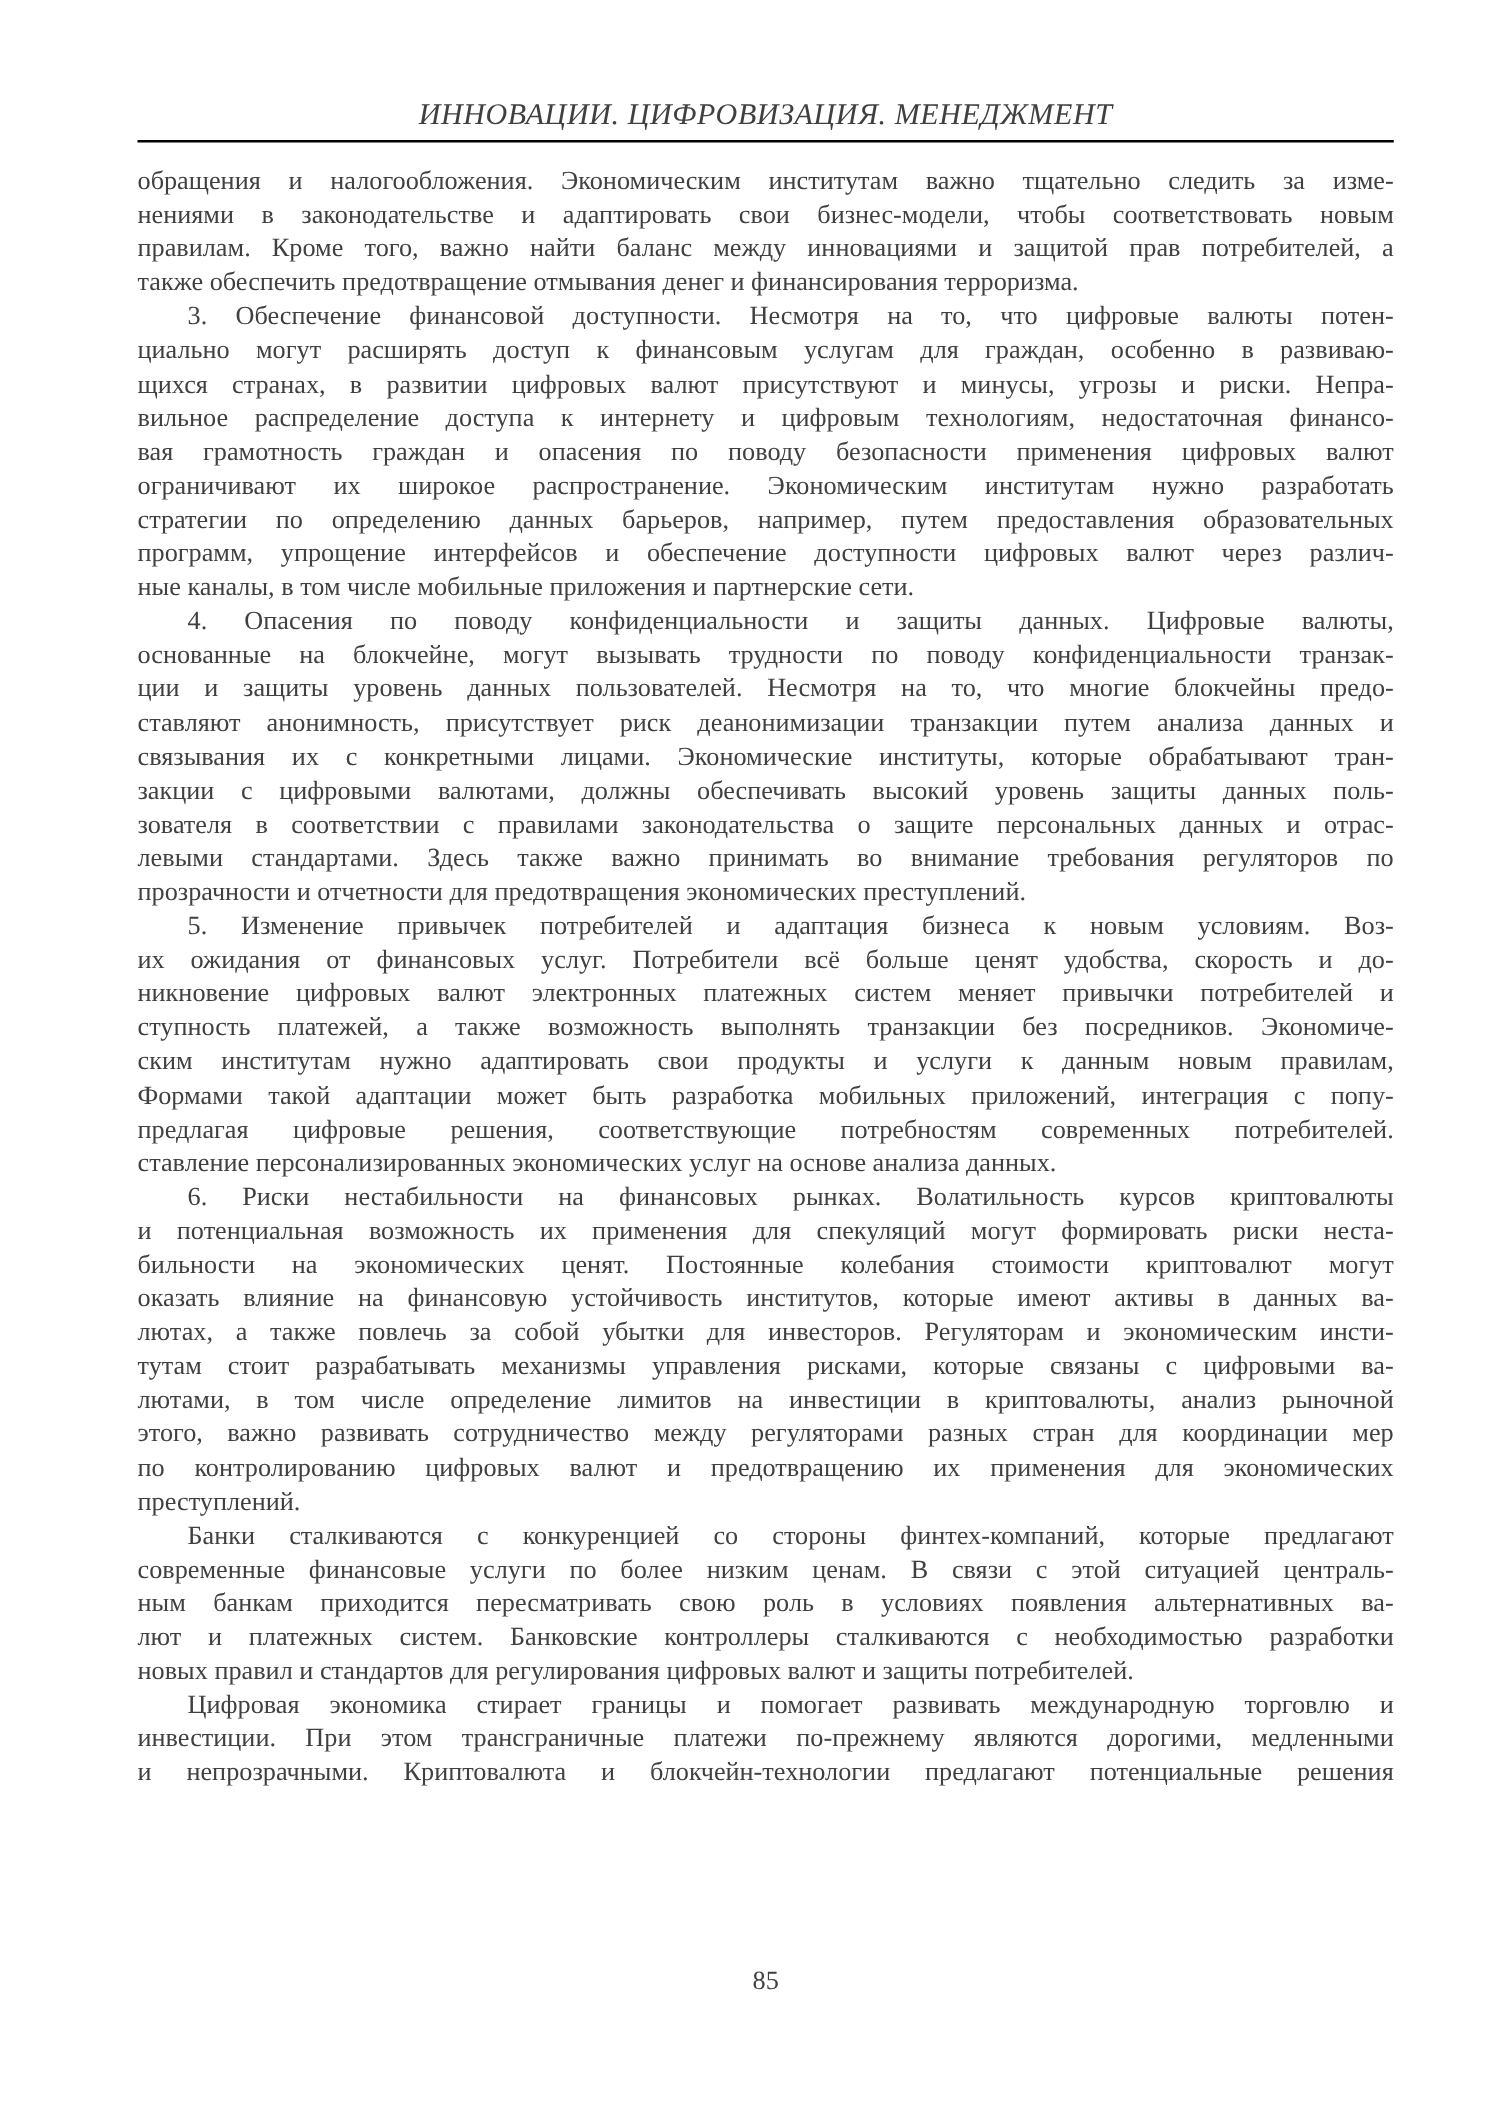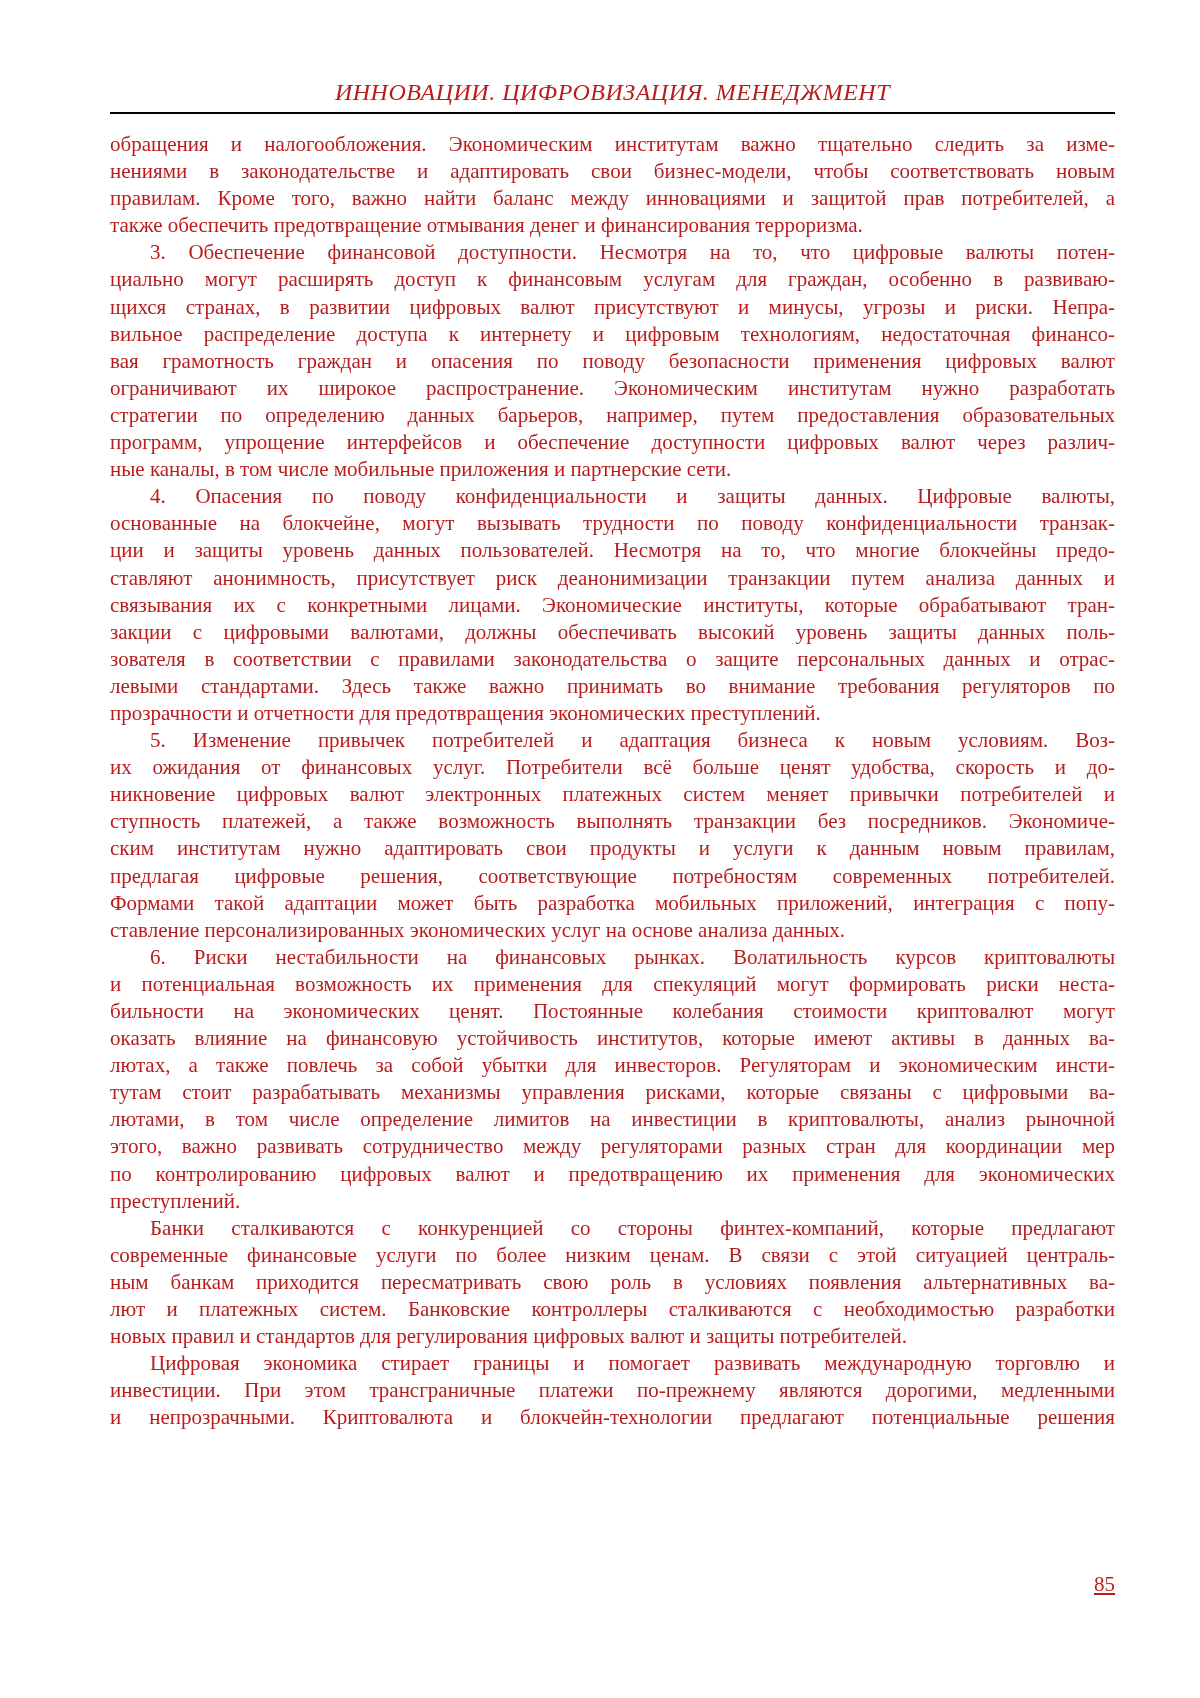--- a/index.html
+++ b/index.html
@@ -2,21 +2,21 @@
 <html lang="ru"><head>
 <meta charset="utf-8">
 <style>
   * { margin: 0; padding: 0; box-sizing: border-box; }
   html, body { background: #ffffff; }
   .page {
     position: relative;
     width: 1200px;
     height: 1698px;
     background: #ffffff;
-    color: #b91c1c;
+    color: #404040;
     font-family: "Liberation Serif", "DejaVu Serif", serif;
     overflow: hidden;
   }
   .running-header {
     position: absolute;
     top: 79px;
     left: 110px;
     width: 1005px;
     text-align: center;
     font-style: italic;
@@ -45,23 +45,22 @@
     text-align-last: justify;
   }
   .pline.endline { text-align-last: left; }
   .pline.indent { text-indent: 40px; }
   .bold { font-weight: normal; }
   .page-number {
     position: absolute;
     top: 1572px;
     left: 110px;
     width: 1005px;
-    text-align: right;
+    text-align: center;
     font-size: 21px;
-    text-decoration: underline;
   }
 </style>
 </head>
 <body>
 
 <div class="page">
   <div class="running-header">ИННОВАЦИИ. ЦИФРОВИЗАЦИЯ. МЕНЕДЖМЕНТ</div>
   <hr class="header-rule">
   <div class="text-body">
       <div class="paragraph">
@@ -91,22 +90,22 @@
         <div class="pline">зователя в соответствии с правилами законодательства о защите персональных данных и отрас-</div>
         <div class="pline">левыми стандартами. Здесь также важно принимать во внимание требования регуляторов по</div>
         <div class="pline endline">прозрачности и отчетности для предотвращения экономических преступлений.</div>
       </div>
       <div class="paragraph">
         <div class="pline indent"><span class="bold">5. Изменение привычек потребителей и адаптация бизнеса к новым условиям.</span> Воз-</div>
         <div class="pline">их ожидания от финансовых услуг. Потребители всё больше ценят удобства, скорость и до-</div>
         <div class="pline">никновение цифровых валют электронных платежных систем меняет привычки потребителей и</div>
         <div class="pline">ступность платежей, а также возможность выполнять транзакции без посредников. Экономиче-</div>
         <div class="pline">ским институтам нужно адаптировать свои продукты и услуги к данным новым правилам,</div>
+        <div class="pline">Формами такой адаптации может быть разработка мобильных приложений, интеграция с попу-</div>
         <div class="pline">предлагая цифровые решения, соответствующие потребностям современных потребителей.</div>
-        <div class="pline">Формами такой адаптации может быть разработка мобильных приложений, интеграция с попу-</div>
         <div class="pline endline">ставление персонализированных экономических услуг на основе анализа данных.</div>
       </div>
       <div class="paragraph">
         <div class="pline indent"><span class="bold">6. Риски нестабильности на финансовых рынках.</span> Волатильность курсов криптовалюты</div>
         <div class="pline">и потенциальная возможность их применения для спекуляций могут формировать риски неста-</div>
         <div class="pline">бильности на экономических ценят. Постоянные колебания стоимости криптовалют могут</div>
         <div class="pline">оказать влияние на финансовую устойчивость институтов, которые имеют активы в данных ва-</div>
         <div class="pline">лютах, а также повлечь за собой убытки для инвесторов. Регуляторам и экономическим инсти-</div>
         <div class="pline">тутам стоит разрабатывать механизмы управления рисками, которые связаны с цифровыми ва-</div>
         <div class="pline">лютами, в том числе определение лимитов на инвестиции в криптовалюты, анализ рыночной</div>

